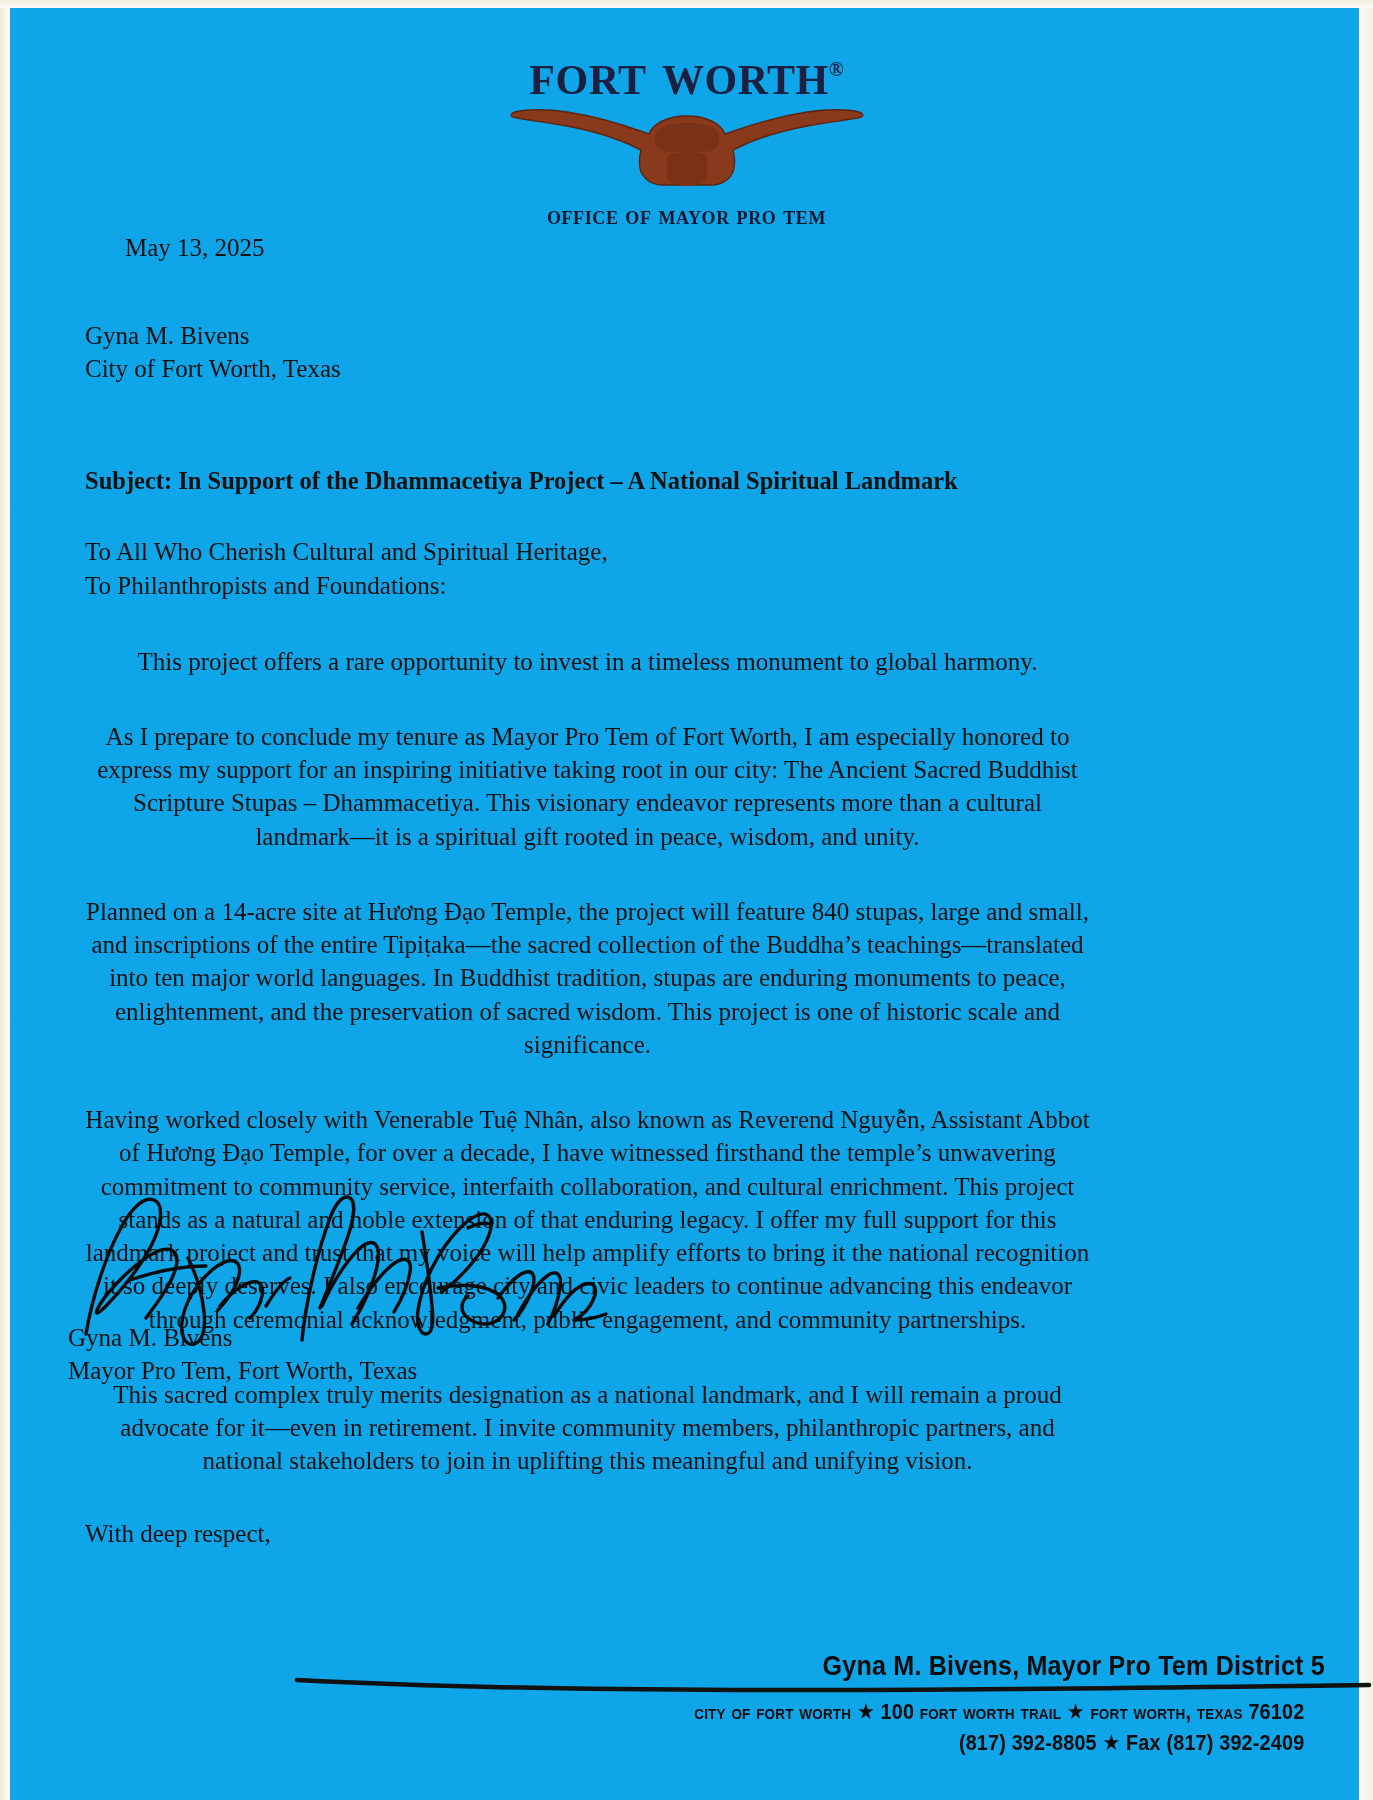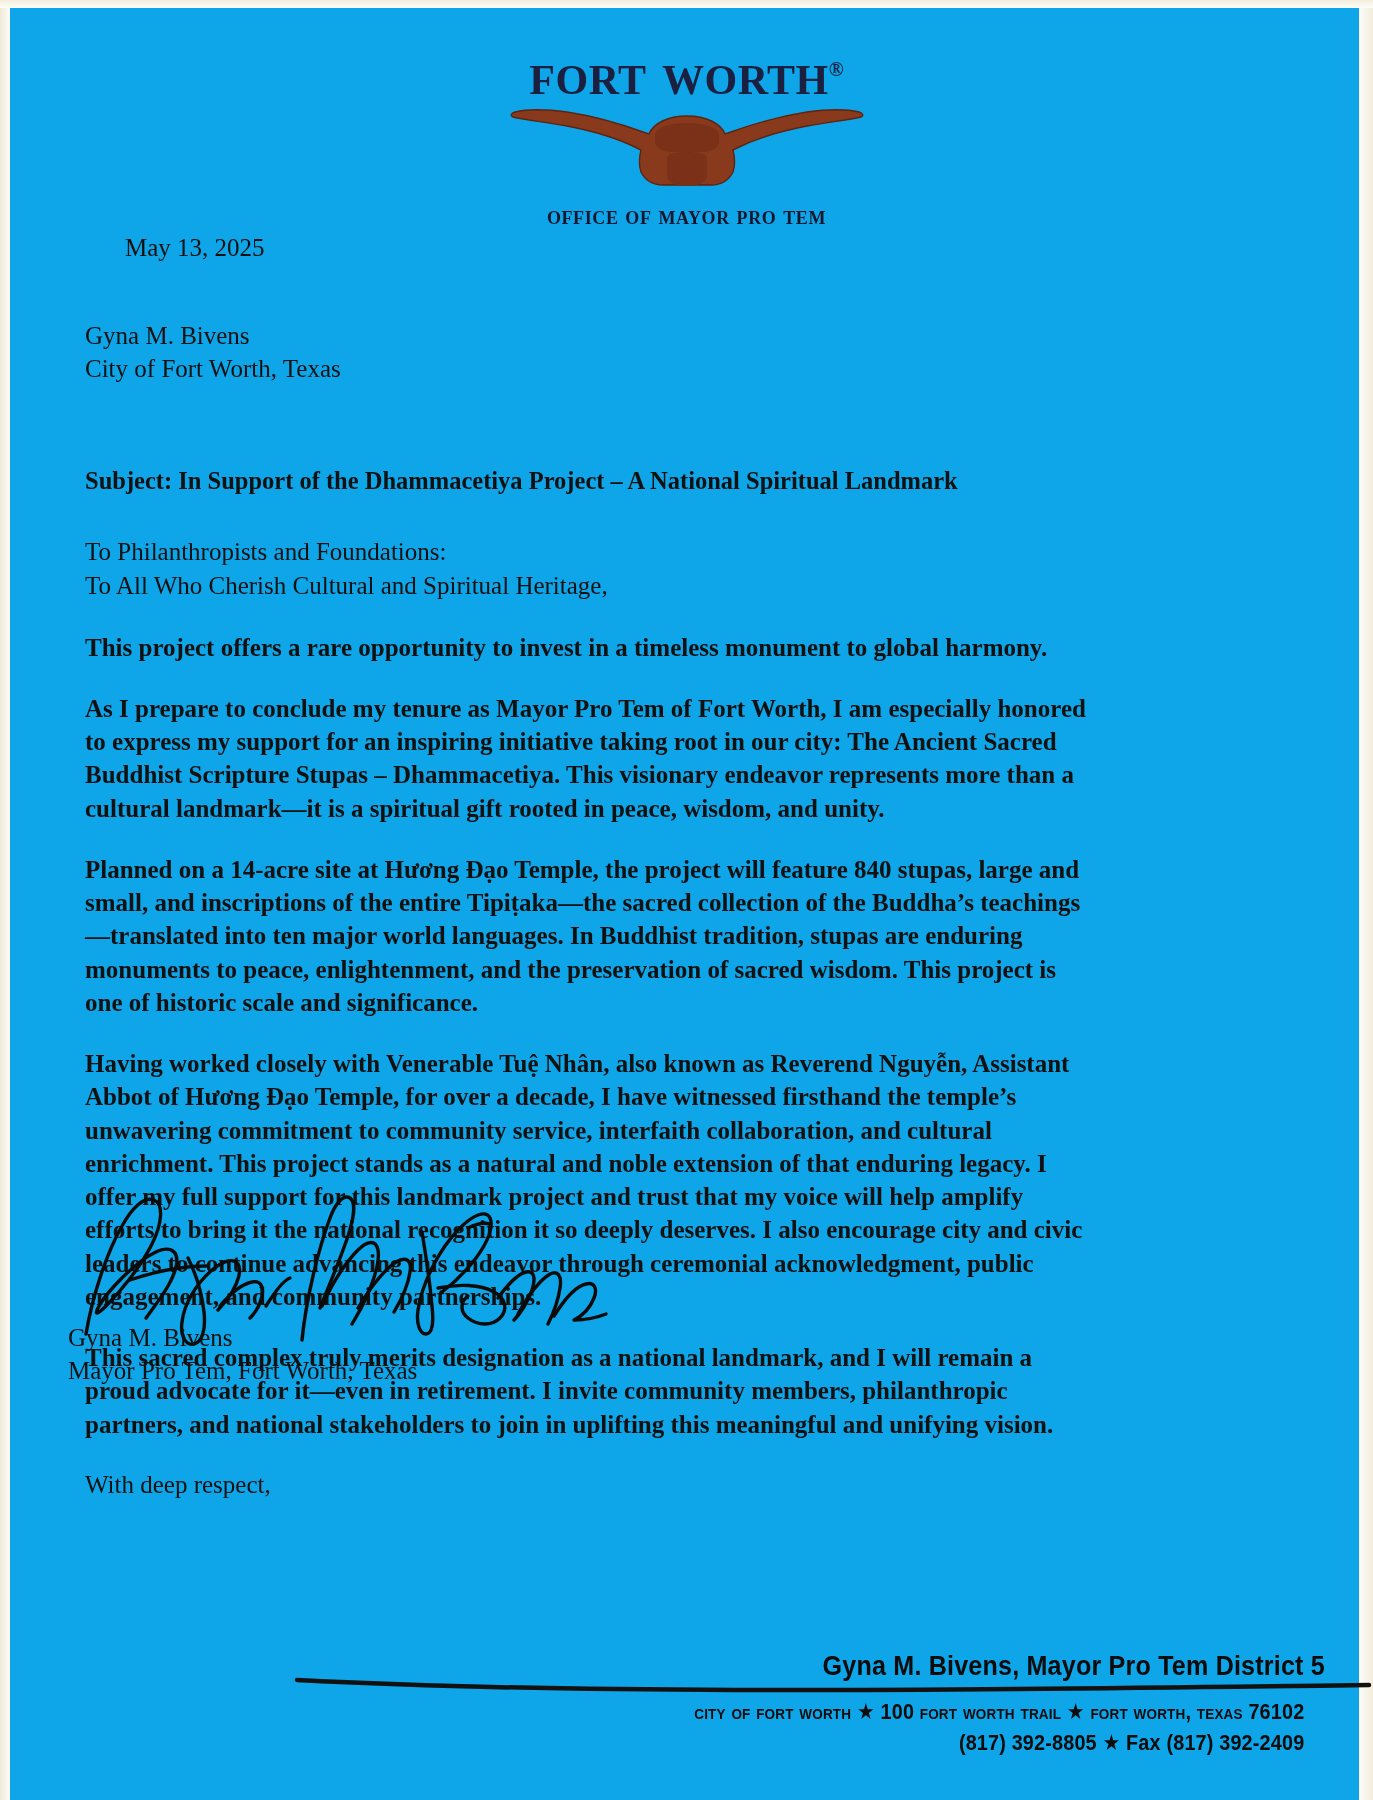--- a/index.html
+++ b/index.html
@@ -100,28 +100,27 @@
     font-size: 24.5px;
     font-weight: bold;
     line-height: 1.3;
   }
   .salutation {
     margin-top: 38px;
     font-size: 25px;
     line-height: 1.35;
   }
   .para {
-    margin-top: 28px;
+    margin-top: 42px;
     font-size: 25px;
     line-height: 1.33;
-    text-align: left;
-    font-weight: bold;
+    text-align: center;
   }
   .closing {
-    margin-top: 30px;
+    margin-top: 42px;
     font-size: 25px;
   }
 
   
   .signature-area {
     position: absolute;
     top: 1188px;
     left: 70px;
     width: 620px;
     height: 160px;
@@ -200,22 +199,22 @@
     <div class="date-line">May 13, 2025</div>
 
     <div class="recipient-block">
       <div>Gyna M. Bivens</div>
       <div>City of Fort Worth, Texas</div>
     </div>
 
     <div class="subject-line">Subject: In Support of the Dhammacetiya Project – A National Spiritual Landmark</div>
 
     <div class="salutation">
+      <div>To All Who Cherish Cultural and Spiritual Heritage,</div>
       <div>To Philanthropists and Foundations:</div>
-      <div>To All Who Cherish Cultural and Spiritual Heritage,</div>
     </div>
 
     <p class="para">This project offers a rare opportunity to invest in a timeless monument to global harmony.</p>
     <p class="para">As I prepare to conclude my tenure as Mayor Pro Tem of Fort Worth, I am especially honored to express my support for an inspiring initiative taking root in our city: The Ancient Sacred Buddhist Scripture Stupas – Dhammacetiya. This visionary endeavor represents more than a cultural landmark—it is a spiritual gift rooted in peace, wisdom, and unity.</p>
     <p class="para">Planned on a 14-acre site at Hương Đạo Temple, the project will feature 840 stupas, large and small, and inscriptions of the entire Tipiṭaka—the sacred collection of the Buddha’s teachings—translated into ten major world languages. In Buddhist tradition, stupas are enduring monuments to peace, enlightenment, and the preservation of sacred wisdom. This project is one of historic scale and significance.</p>
     <p class="para">Having worked closely with Venerable Tuệ Nhân, also known as Reverend Nguyễn, Assistant Abbot of Hương Đạo Temple, for over a decade, I have witnessed firsthand the temple’s unwavering commitment to community service, interfaith collaboration, and cultural enrichment. This project stands as a natural and noble extension of that enduring legacy. I offer my full support for this landmark project and trust that my voice will help amplify efforts to bring it the national recognition it so deeply deserves. I also encourage city and civic leaders to continue advancing this endeavor through ceremonial acknowledgment, public engagement, and community partnerships.</p>
     <p class="para">This sacred complex truly merits designation as a national landmark, and I will remain a proud advocate for it—even in retirement. I invite community members, philanthropic partners, and national stakeholders to join in uplifting this meaningful and unifying vision.</p>
 
     <div class="closing">With deep respect,</div>
   </div>

